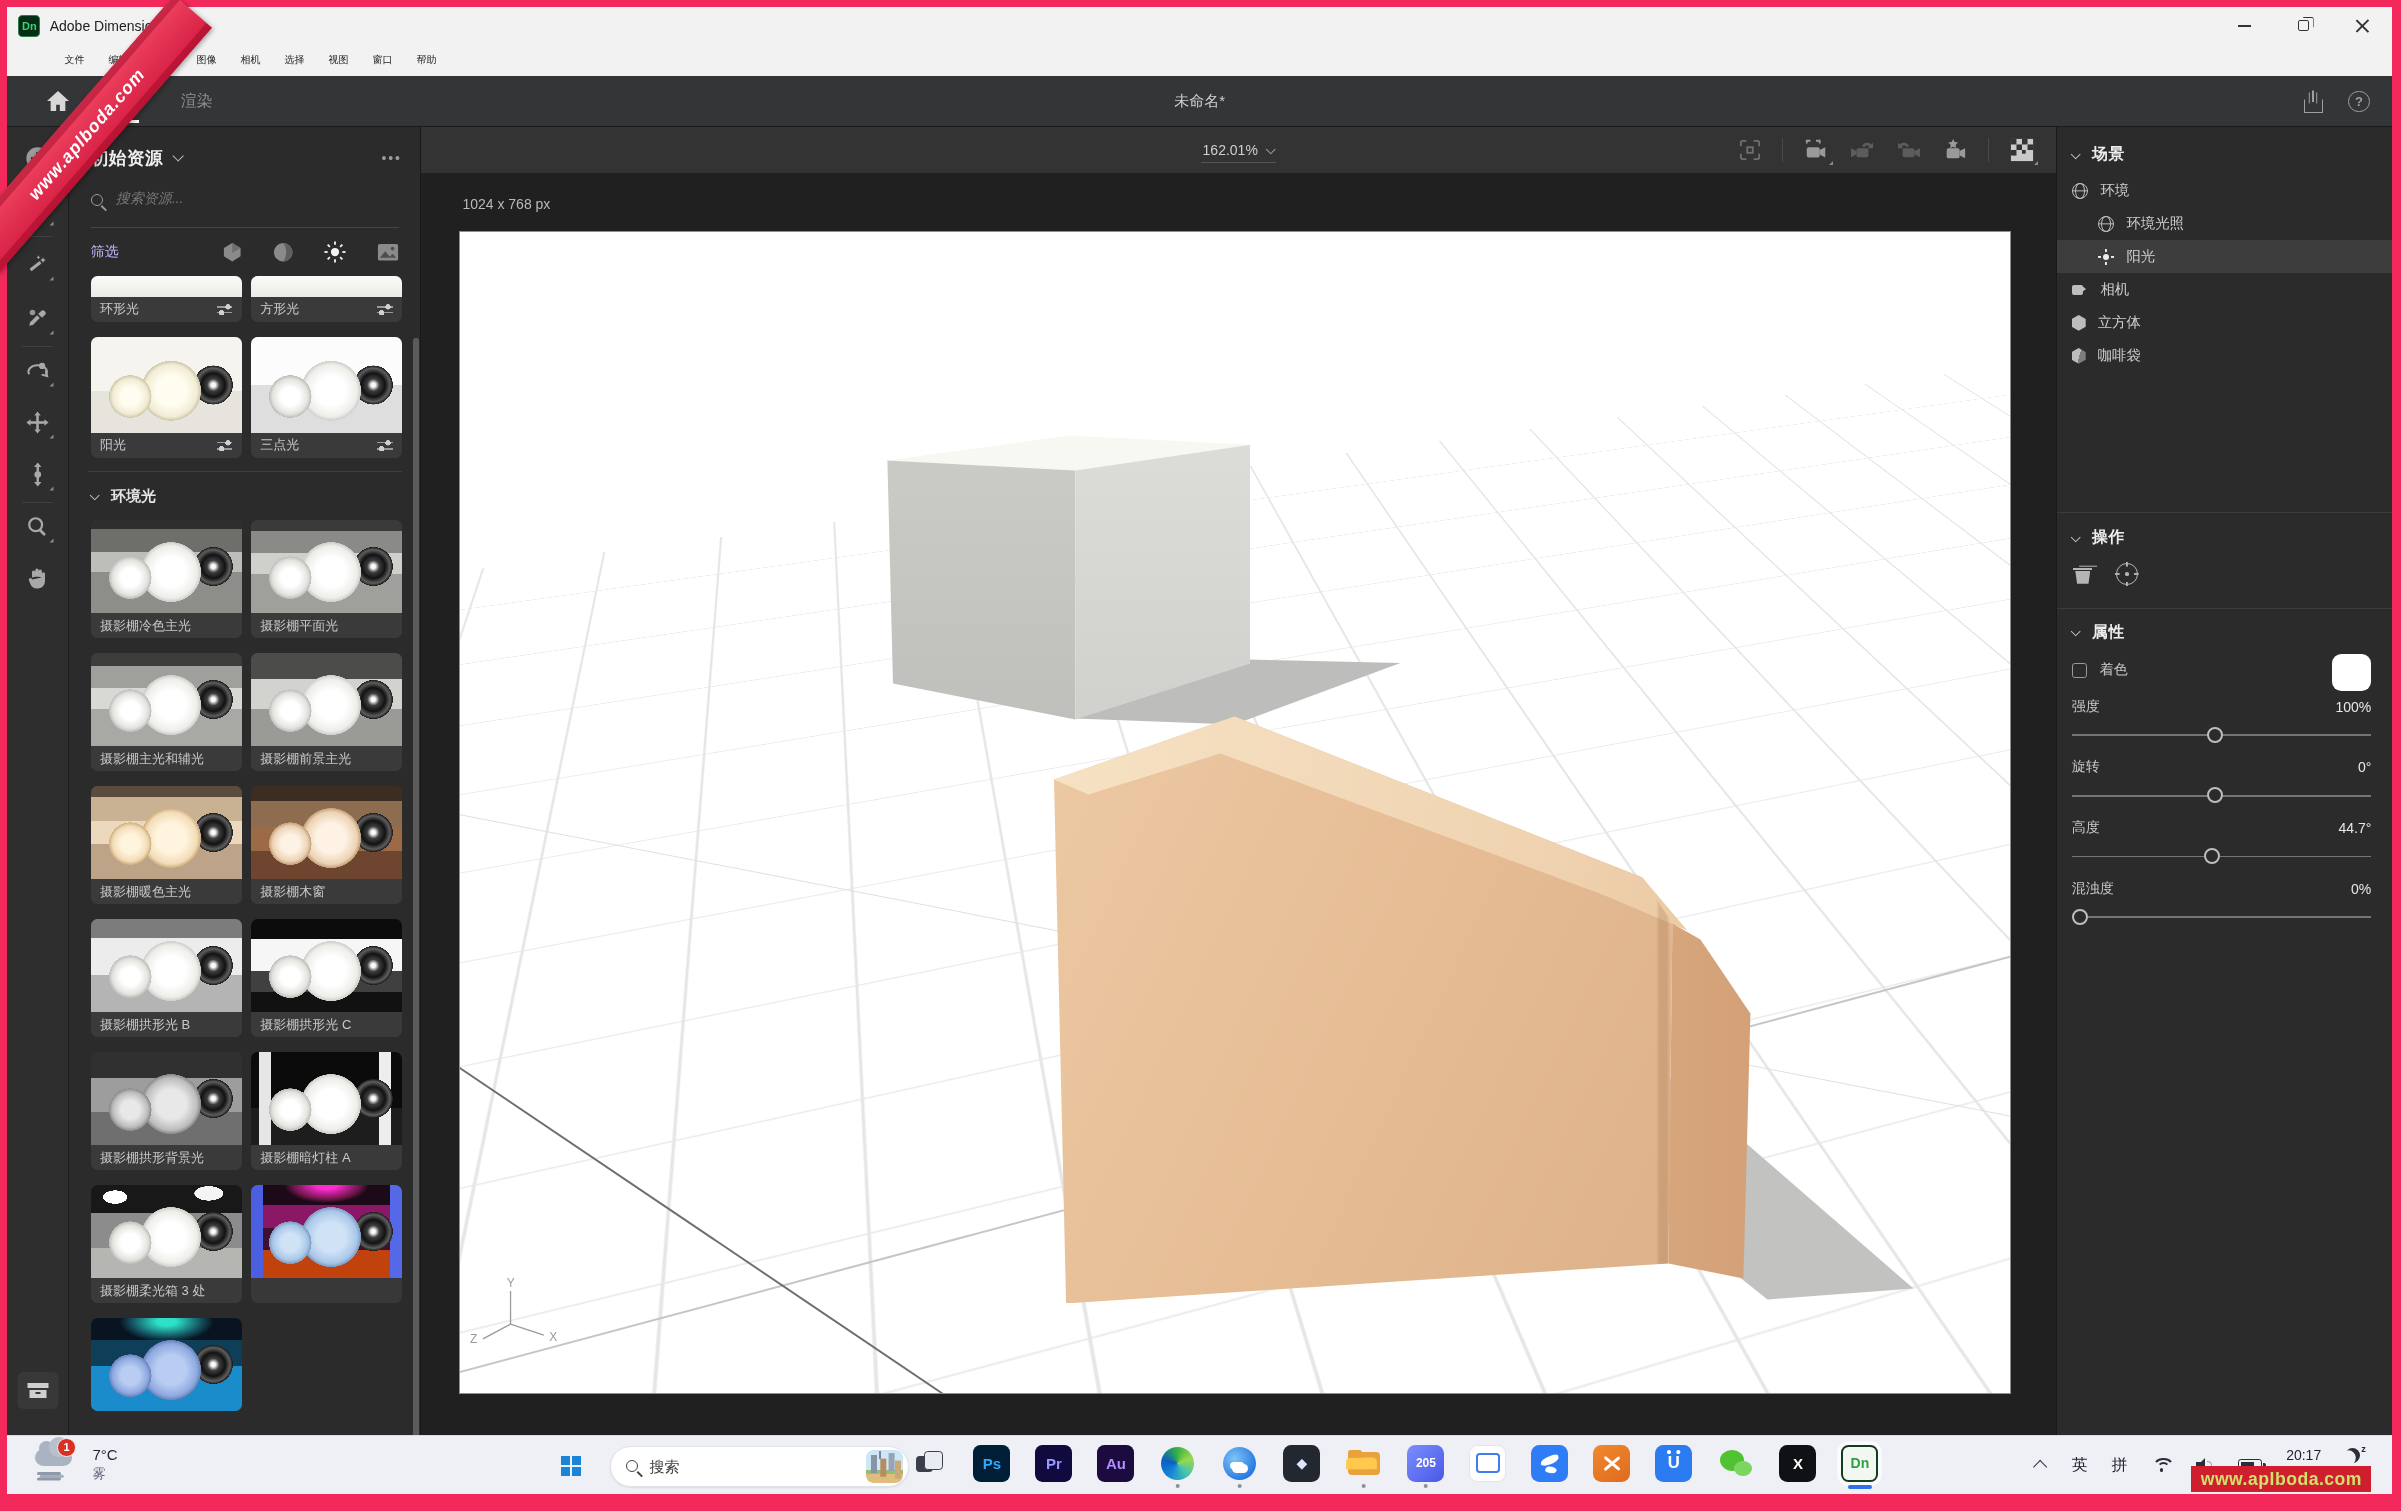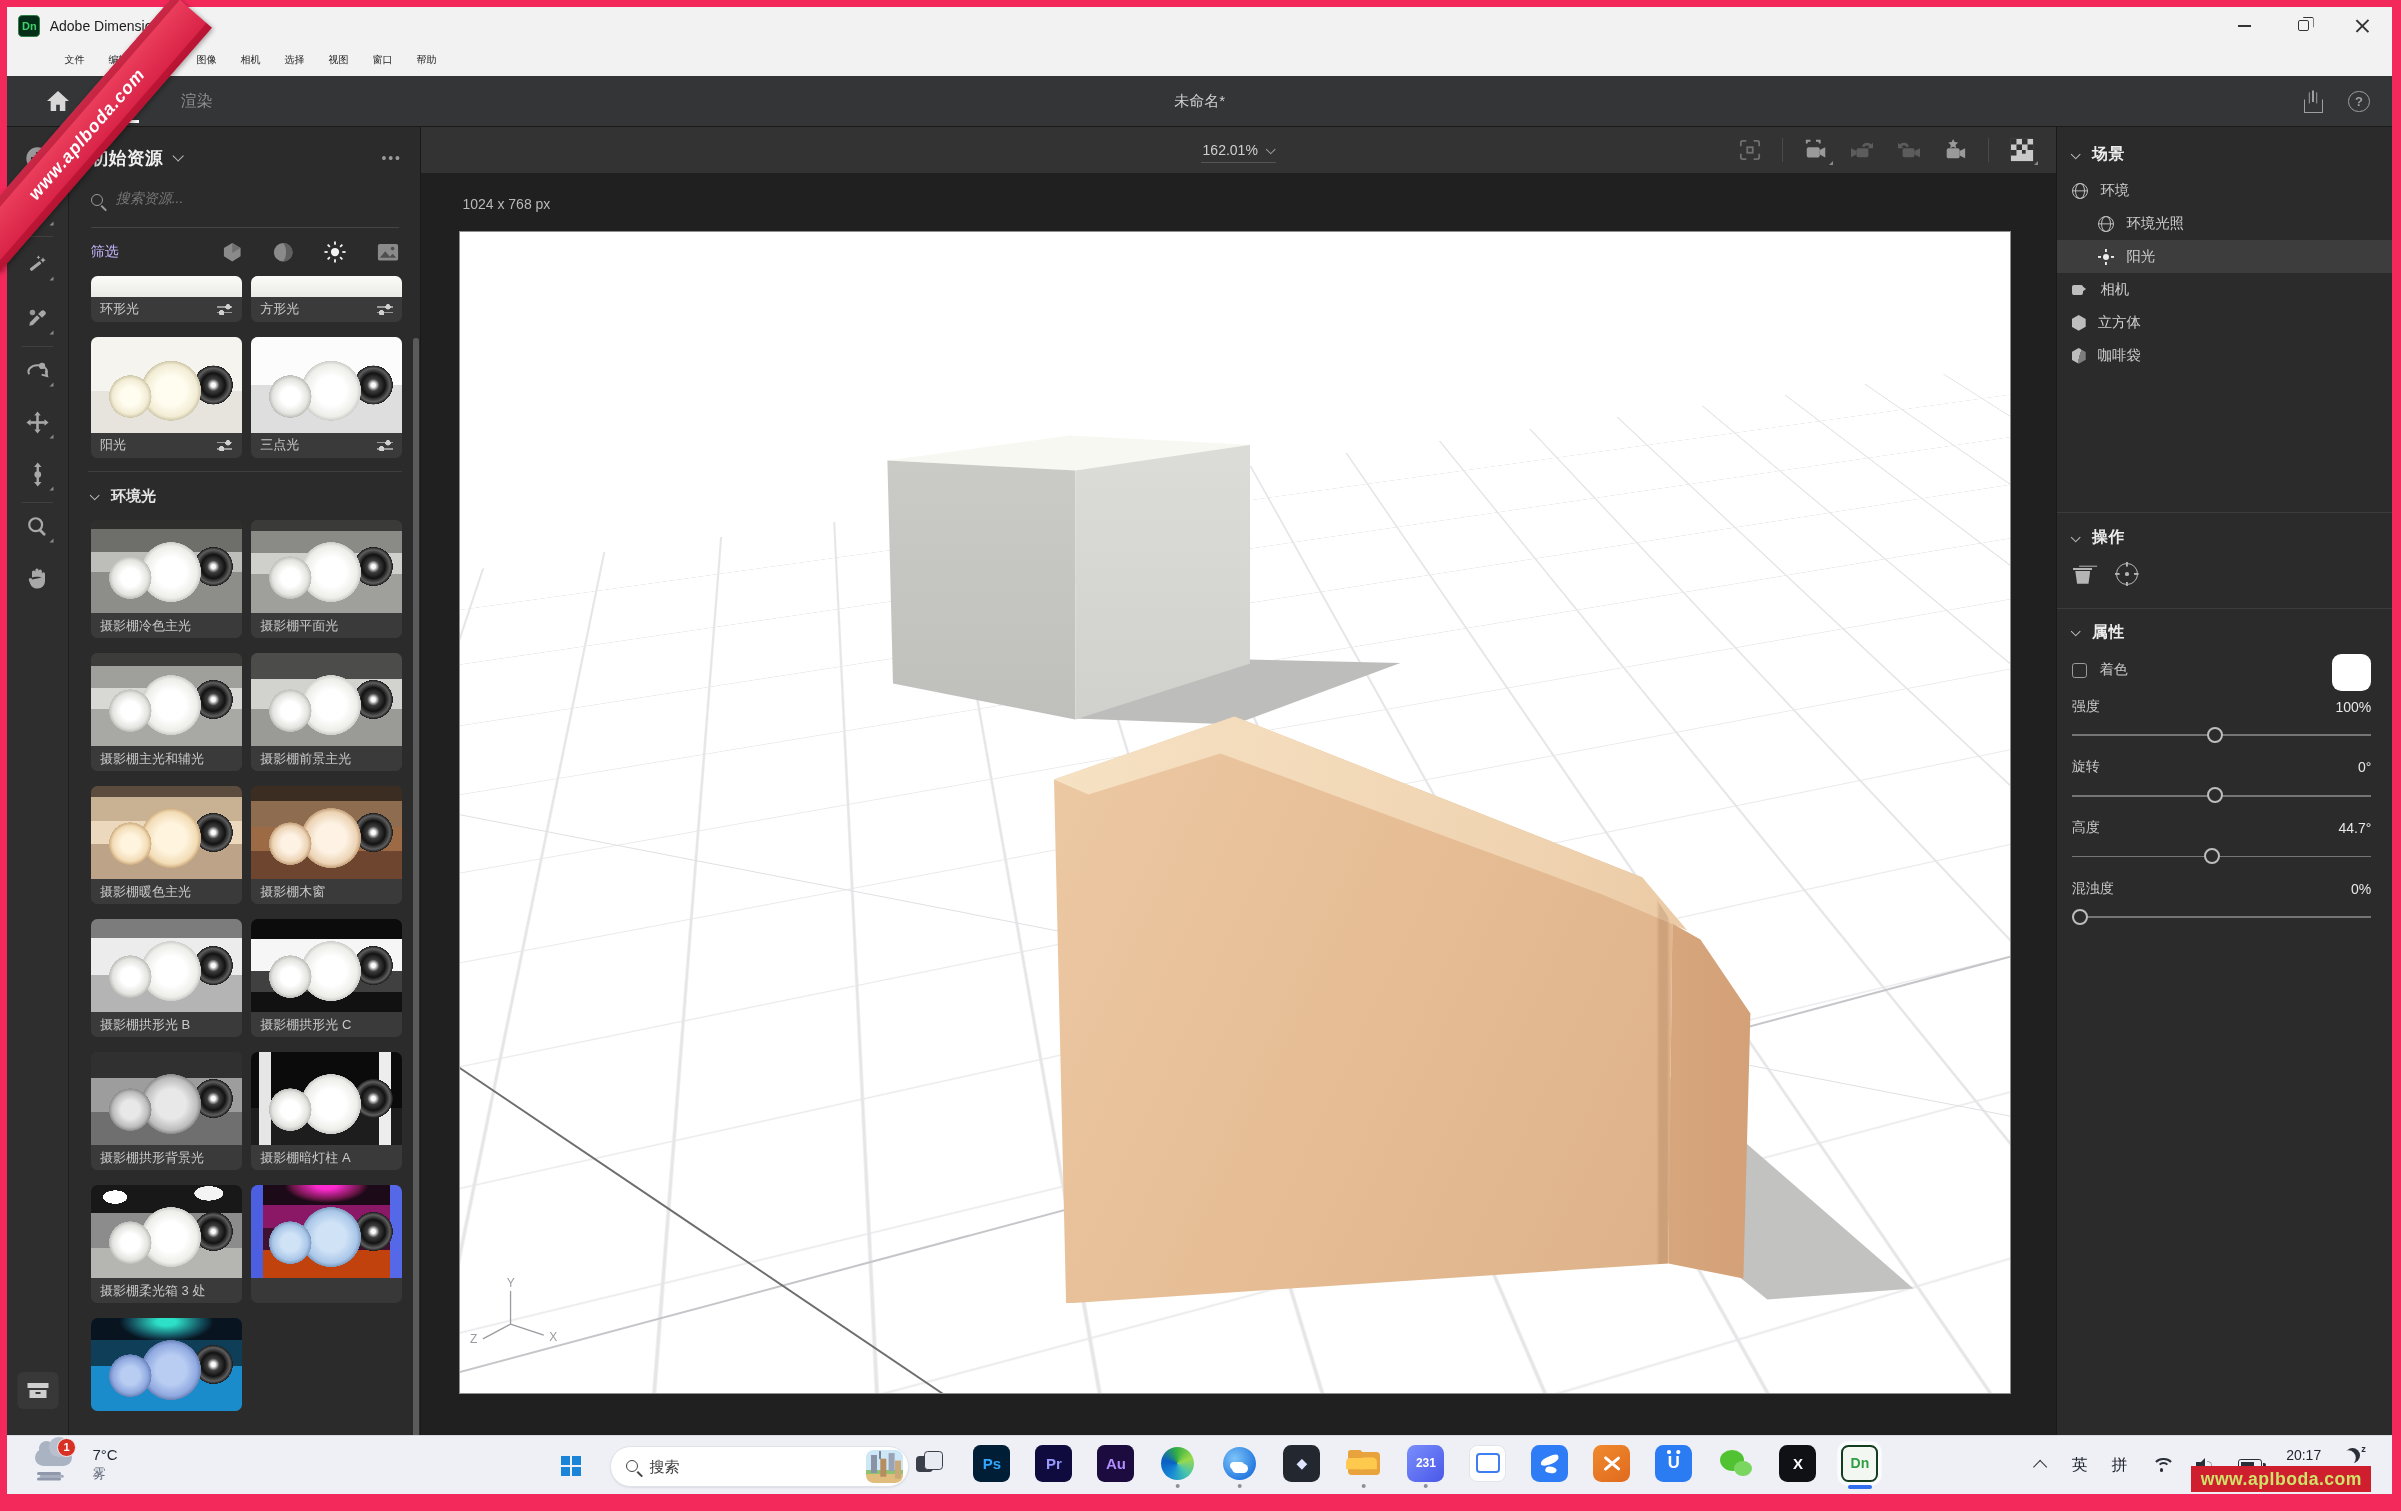--- a/index.html
+++ b/index.html
@@ -818,21 +818,21 @@
           <div class="app app-qqb has-dot">
             <span class="tile"></span>
           </div>
           <div class="app app-quark">
             <span class="tile">◆</span>
           </div>
           <div class="app app-folder has-dot">
             <span class="tile"></span>
           </div>
           <div class="app app-123 has-dot">
-            <span class="tile">231</span>
+            <span class="tile">205</span>
           </div>
           <div class="app app-tv">
             <span class="tile"></span>
           </div>
           <div class="app app-thunder">
             <span class="tile"></span>
           </div>
           <div class="app app-scissors">
             <span class="tile"></span>
           </div>

